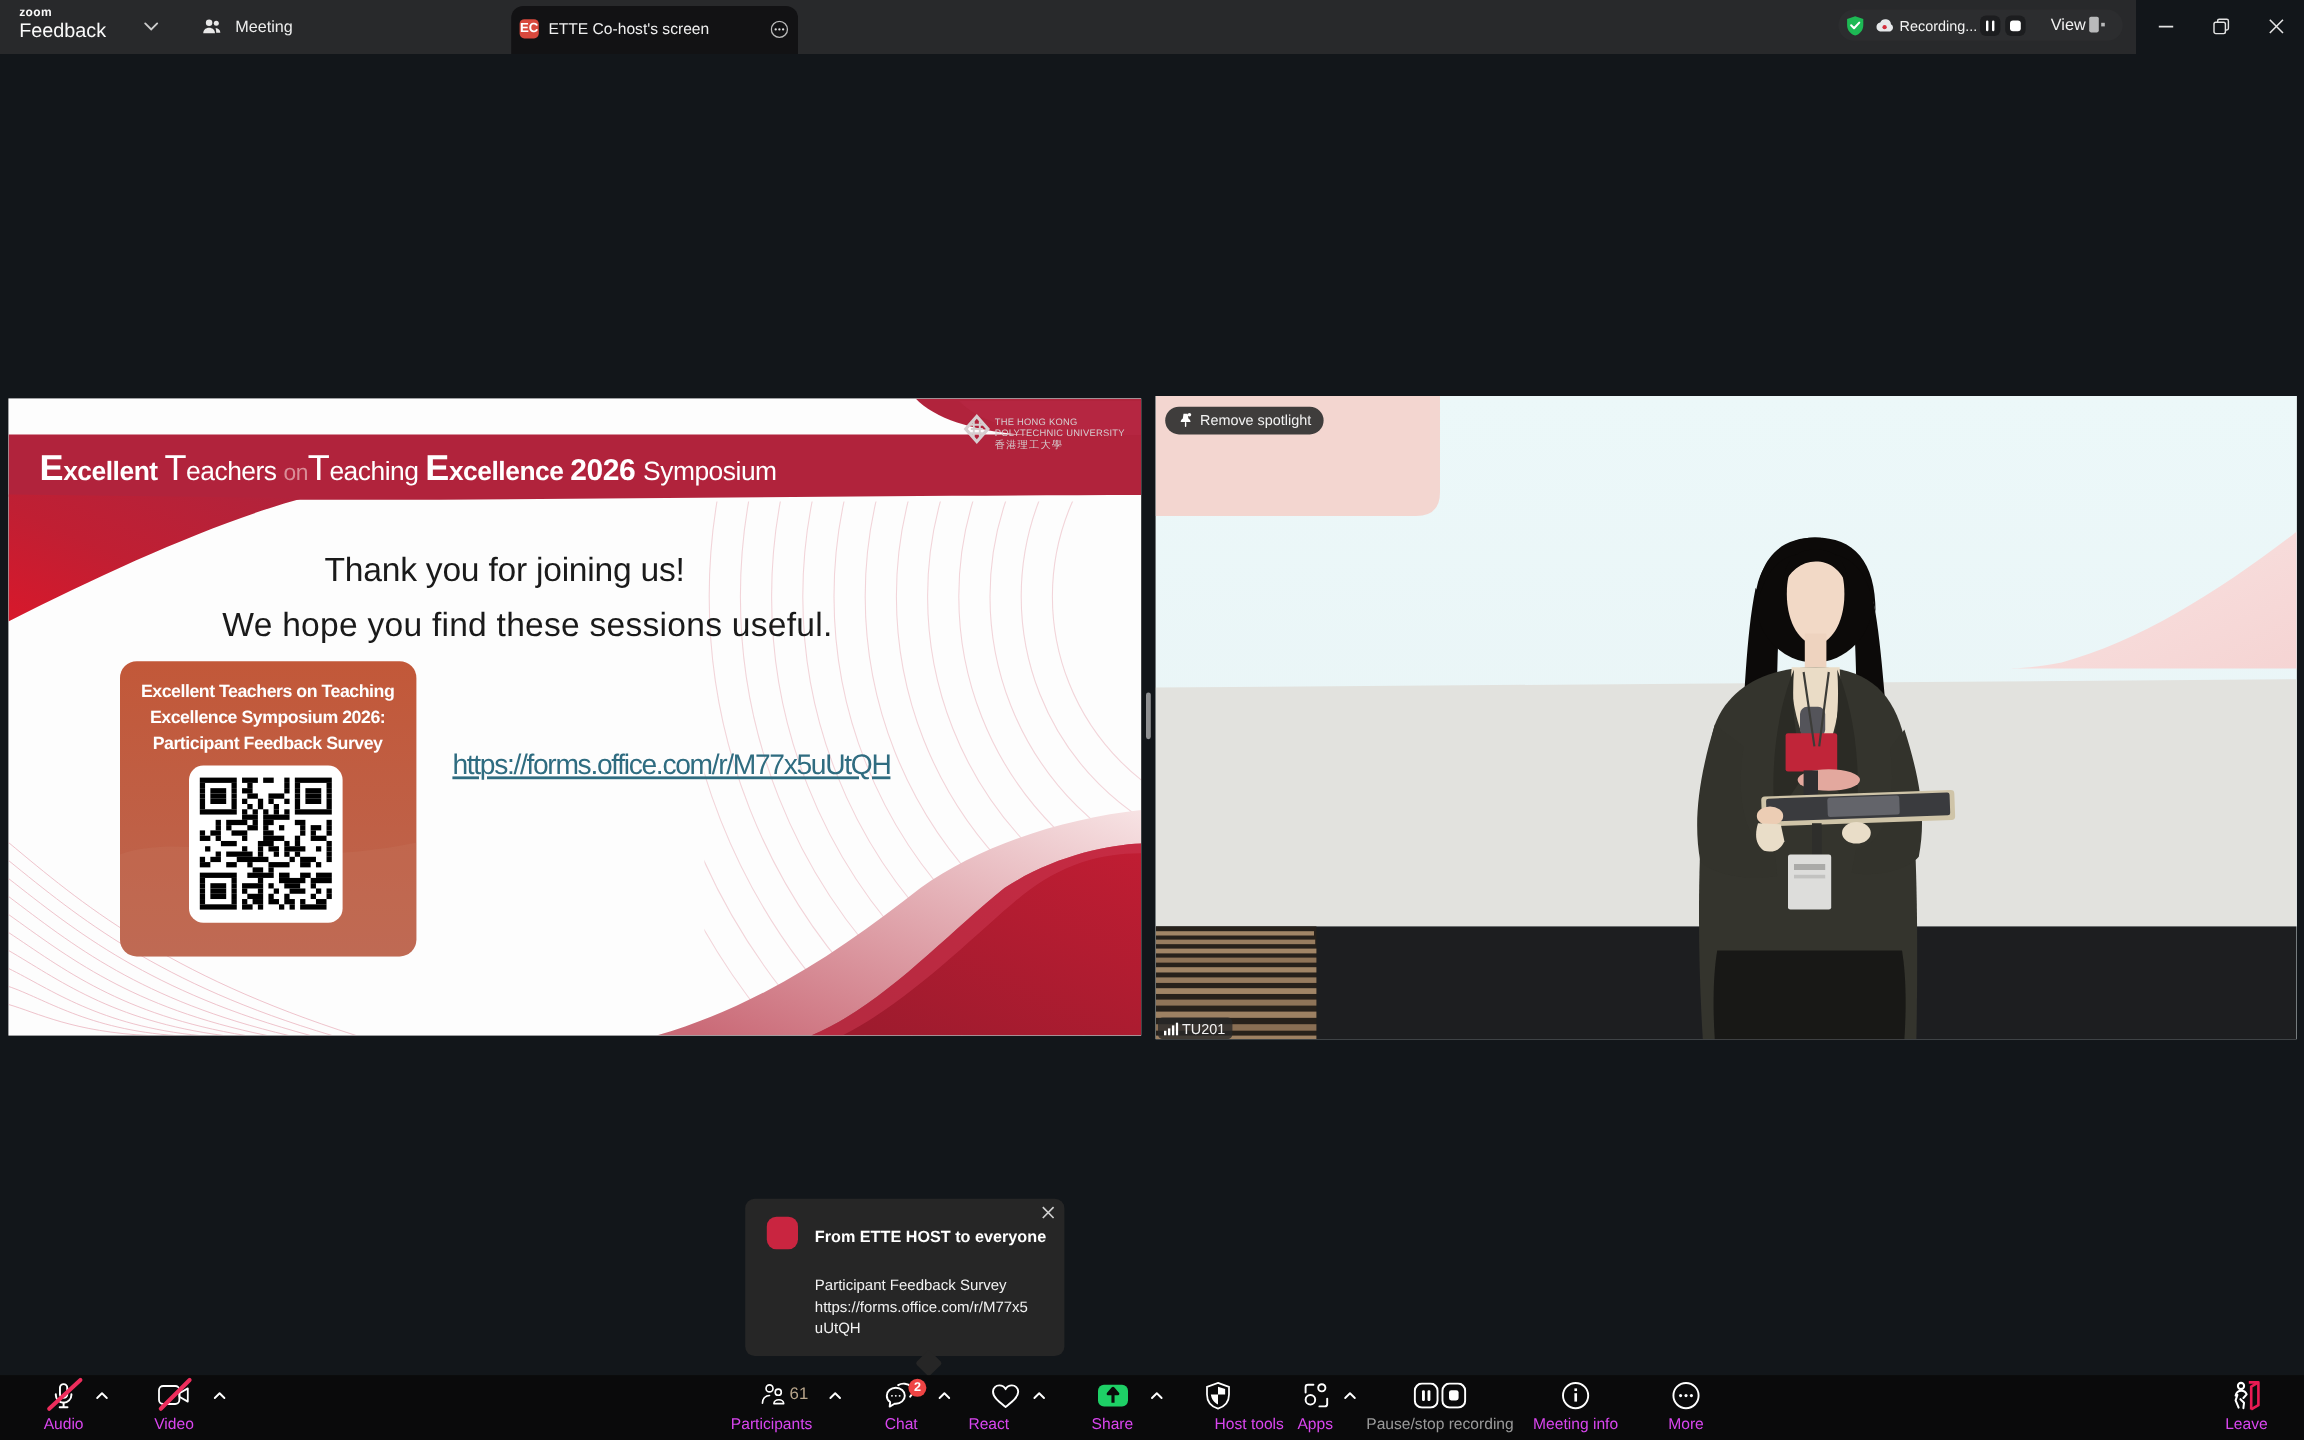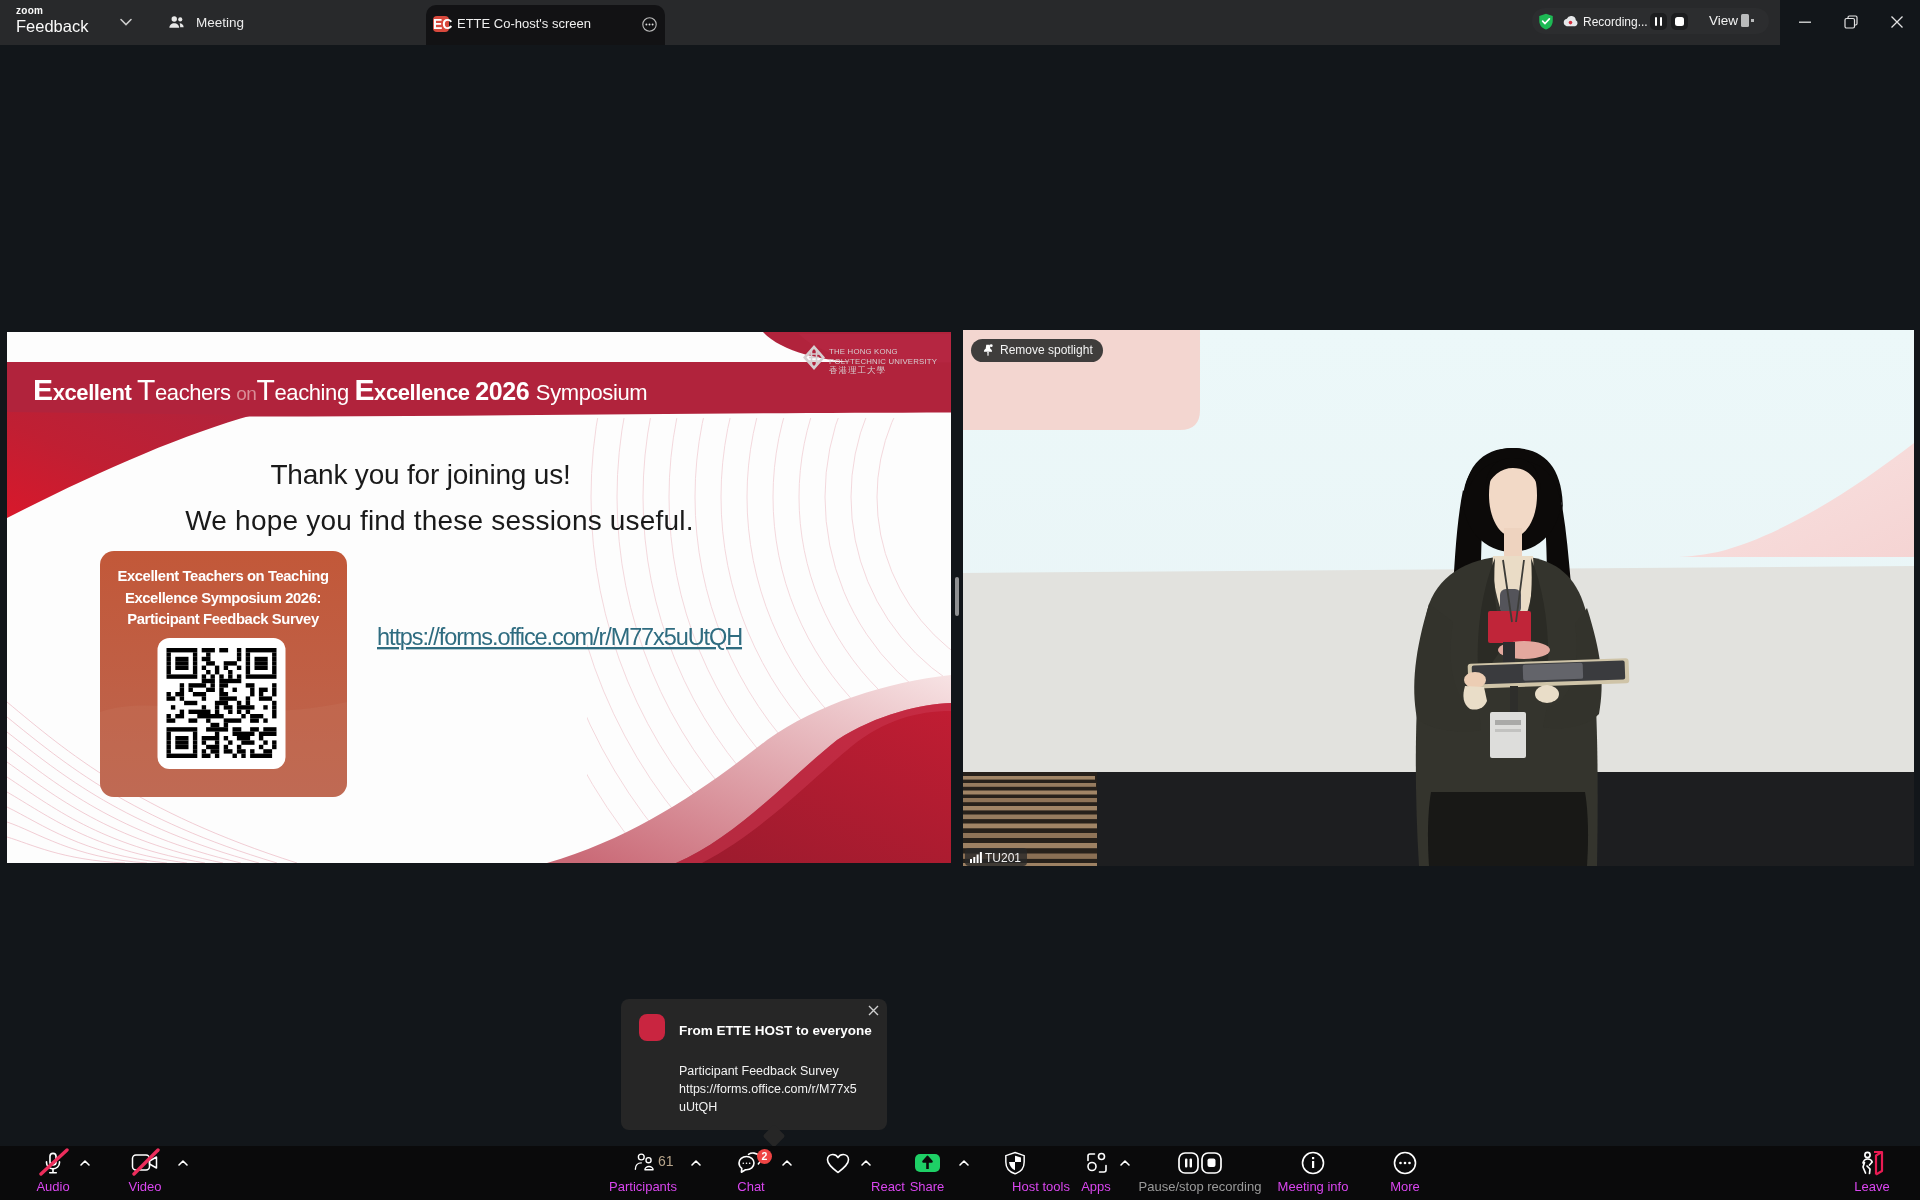--- a/index.html
+++ b/index.html
@@ -23,21 +23,21 @@
 
   <svg class="abs" style="left:167px;top:13px;" width="19" height="18" viewBox="0 0 24 24" fill="#e8e8e8">
       <circle cx="9" cy="8" r="3.6"></circle>
       <path d="M2.5 19.5 c0-3.6 2.9-6 6.5-6 s6.5 2.4 6.5 6 z"></path>
       <circle cx="17" cy="8.6" r="2.8"></circle>
       <path d="M16.2 13.8 c3 0.2 5.3 2.2 5.3 5.2 l-4.6 0 c0-2-0.2-3.6-0.7-5.2 z"></path>
     </svg>
   <div class="abs" style="left:196px;top:15px;color:#ececec;font-size:13.5px;">Meeting</div>
 
   <div class="abs" style="left:426px;top:5px;width:239px;height:40px;background:#121214;border-radius:10px 10px 0 0;"></div>
-  <div class="abs" style="left:433px;top:15.5px;width:16px;height:16px;background:#d8493d;border-radius:4px;color:#fff;font-size:14px;font-weight:bold;text-align:center;line-height:16px;">EC</div>
+  <div class="abs" style="left:433px;top:15.5px;width:16px;height:16px;background:#d8493d;border-radius:4px;color:#fff;font-size:11px;font-weight:bold;text-align:center;line-height:16px;">EC</div>
   <div class="abs" style="left:457px;top:15.5px;color:#efefef;font-size:13px;">ETTE Co-host's screen</div>
   <svg class="abs" style="left:642px;top:16.5px;" width="15" height="15" viewBox="0 0 15 15">
       <circle cx="7.5" cy="7.5" r="6.7" stroke="#b9b9b9" stroke-width="1.1" fill="none"></circle>
       <circle cx="4.4" cy="7.5" r="0.95" fill="#dedede"></circle>
       <circle cx="7.5" cy="7.5" r="0.95" fill="#dedede"></circle>
       <circle cx="10.6" cy="7.5" r="0.95" fill="#dedede"></circle>
     </svg>
 
   <div class="abs" style="left:1532px;top:8px;width:237px;height:26px;background:#2c2d2f;border-radius:13px;"></div>
   <svg class="abs" style="left:1537px;top:12px;" width="18" height="19" viewBox="0 0 24 24">
@@ -500,21 +500,21 @@
   </svg>
 <div class="abs" style="left:757px;top:1149px;width:15px;height:15px;background:#ef4444;border-radius:50%;color:#fff;font-size:10.5px;font-weight:bold;text-align:center;line-height:15px;">2</div>
 <div class="tlabel" style="left:751px;">Chat</div>
 <svg class="caret" style="left:781px;" viewBox="0 0 12 12">
     <path d="M2 8 L6 4 L10 8" stroke="#fff" stroke-width="1.6" fill="none" stroke-linecap="round" stroke-linejoin="round"></path>
   </svg>
 
 <svg class="abs" style="left:825px;top:1152px;" width="26" height="23" viewBox="0 0 26 23" fill="none" stroke="#fff" stroke-width="1.6">
     <path d="M13 20.5 C8 16.5 2.5 12.5 2.5 7.8 C2.5 4.6 5 2.5 7.8 2.5 C9.9 2.5 11.9 3.7 13 5.6 C14.1 3.7 16.1 2.5 18.2 2.5 C21 2.5 23.5 4.6 23.5 7.8 C23.5 12.5 18 16.5 13 20.5 Z" stroke-linejoin="round"></path>
   </svg>
-<div class="tlabel" style="left:888px;">React</div>
+<div class="tlabel" style="left:824px;">React</div>
 <svg class="caret" style="left:860px;" viewBox="0 0 12 12">
     <path d="M2 8 L6 4 L10 8" stroke="#fff" stroke-width="1.6" fill="none" stroke-linecap="round" stroke-linejoin="round"></path>
   </svg>
 
 <div class="abs" style="left:915px;top:1153.5px;width:25px;height:18px;background:#1ed066;border-radius:5px;"></div>
 <svg class="abs" style="left:921px;top:1155px;" width="13" height="15" viewBox="0 0 13 15">
     <path d="M6.5 14 V5 M6.5 2 L2.5 6.5 H10.5 Z" stroke="#0a0a0a" stroke-width="2.6" fill="#0a0a0a" stroke-linejoin="round"></path>
   </svg>
 <div class="tlabel" style="left:927px;">Share</div>
 <svg class="caret" style="left:958px;" viewBox="0 0 12 12">

